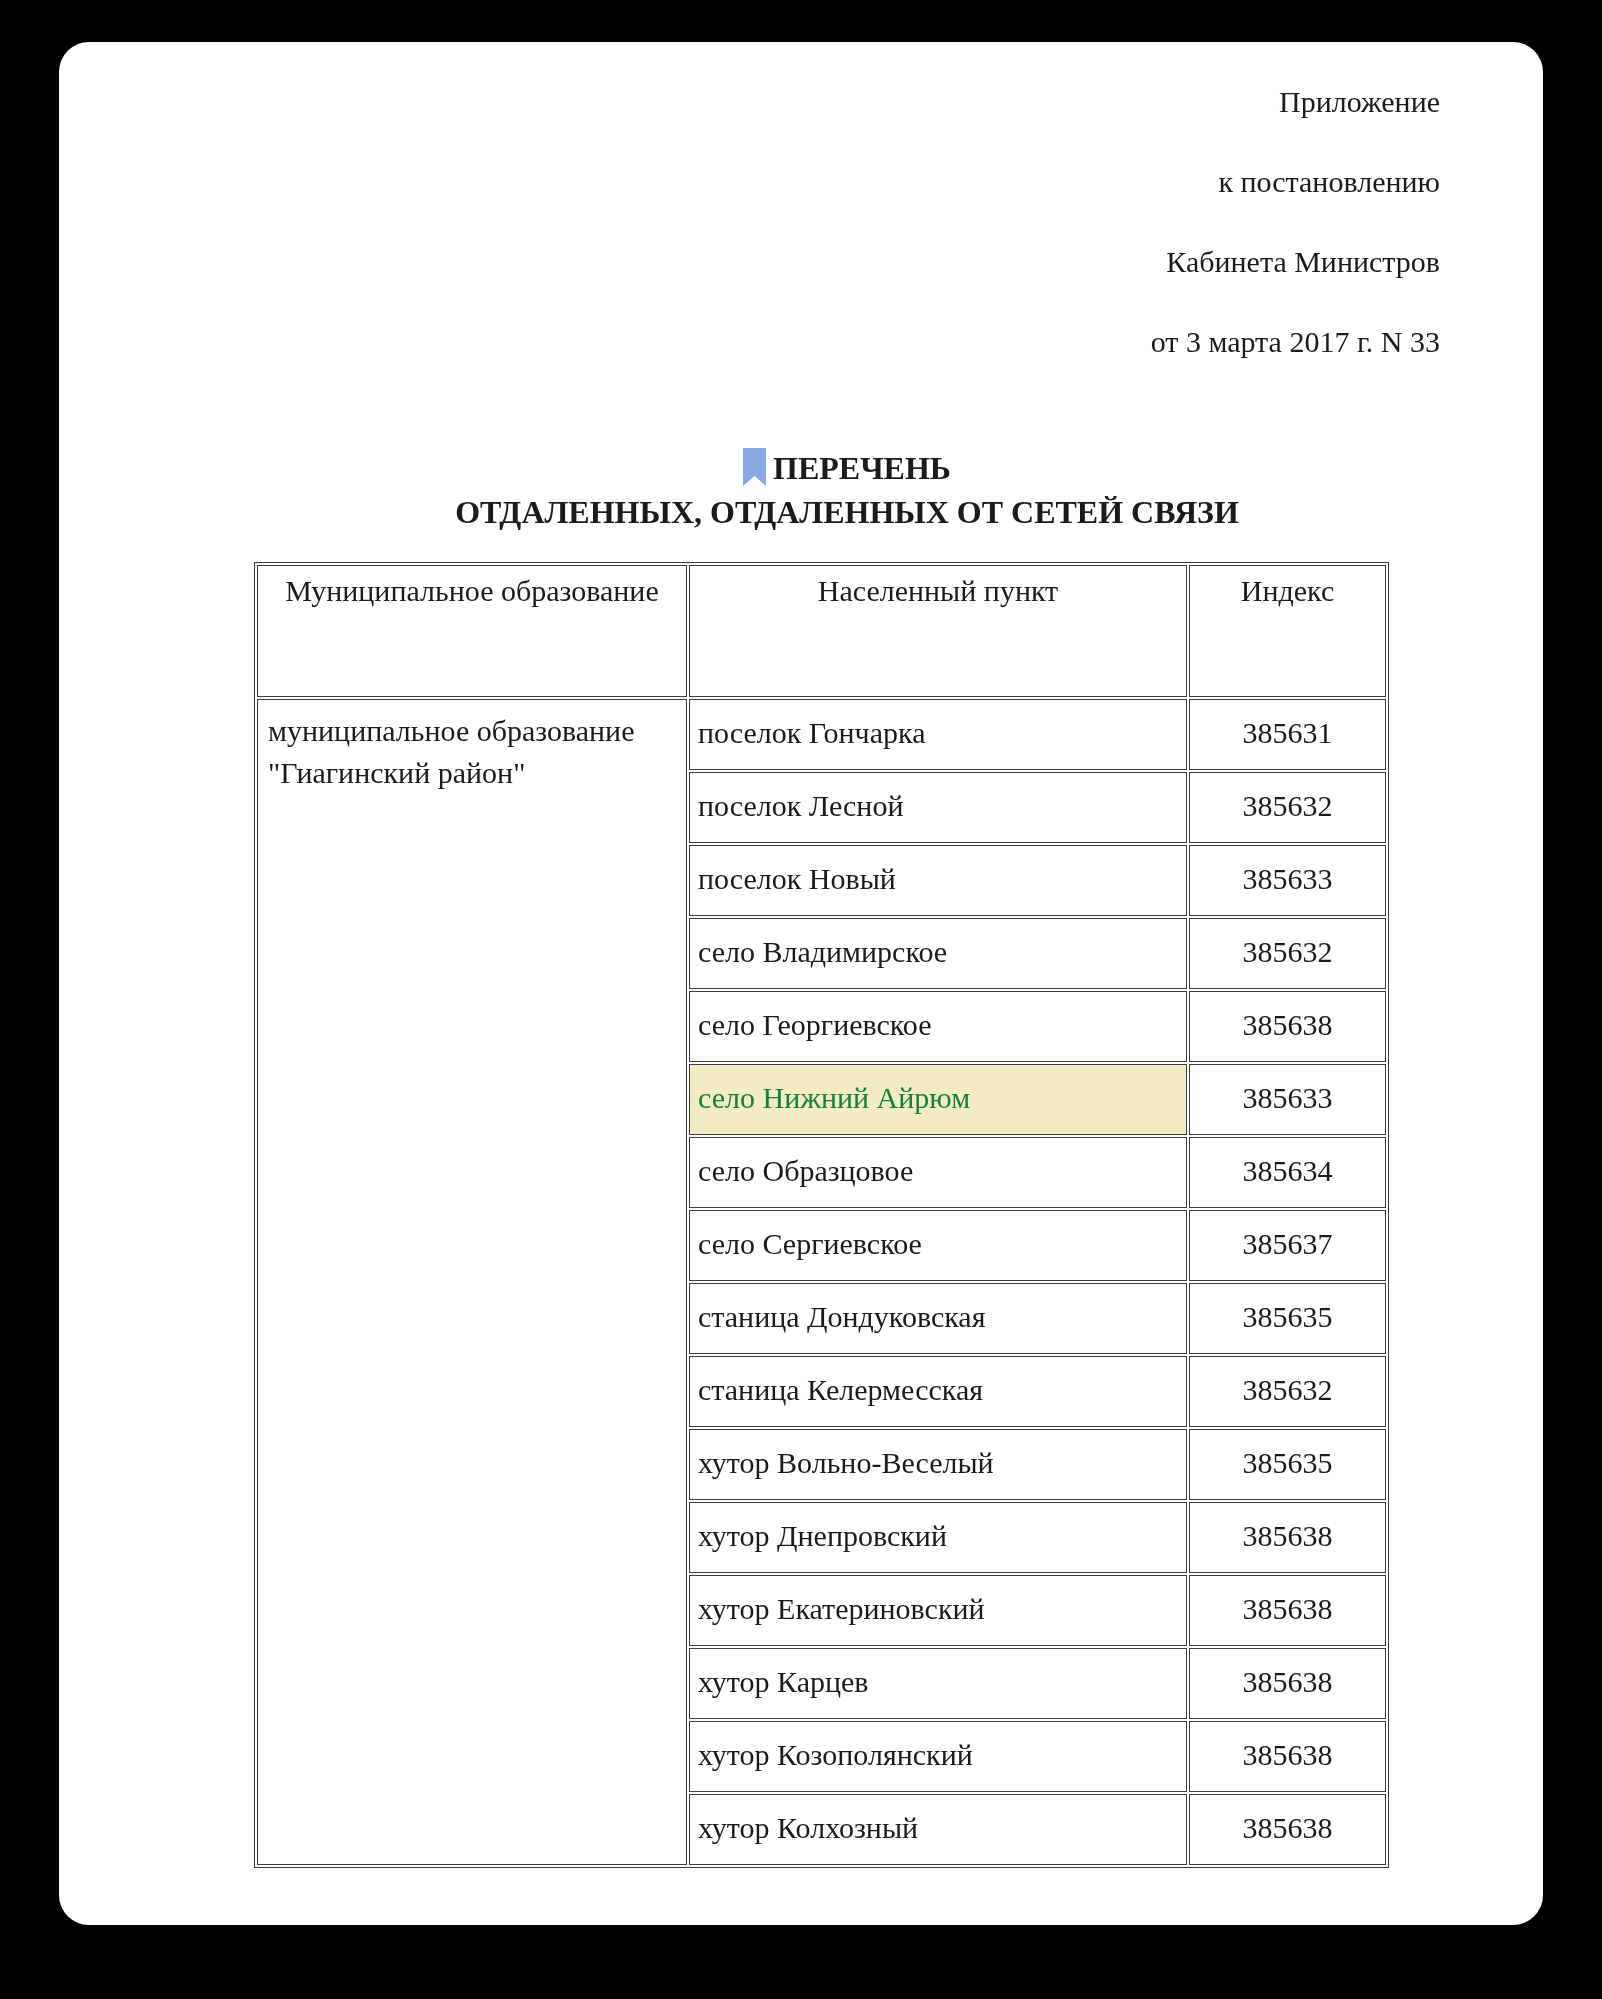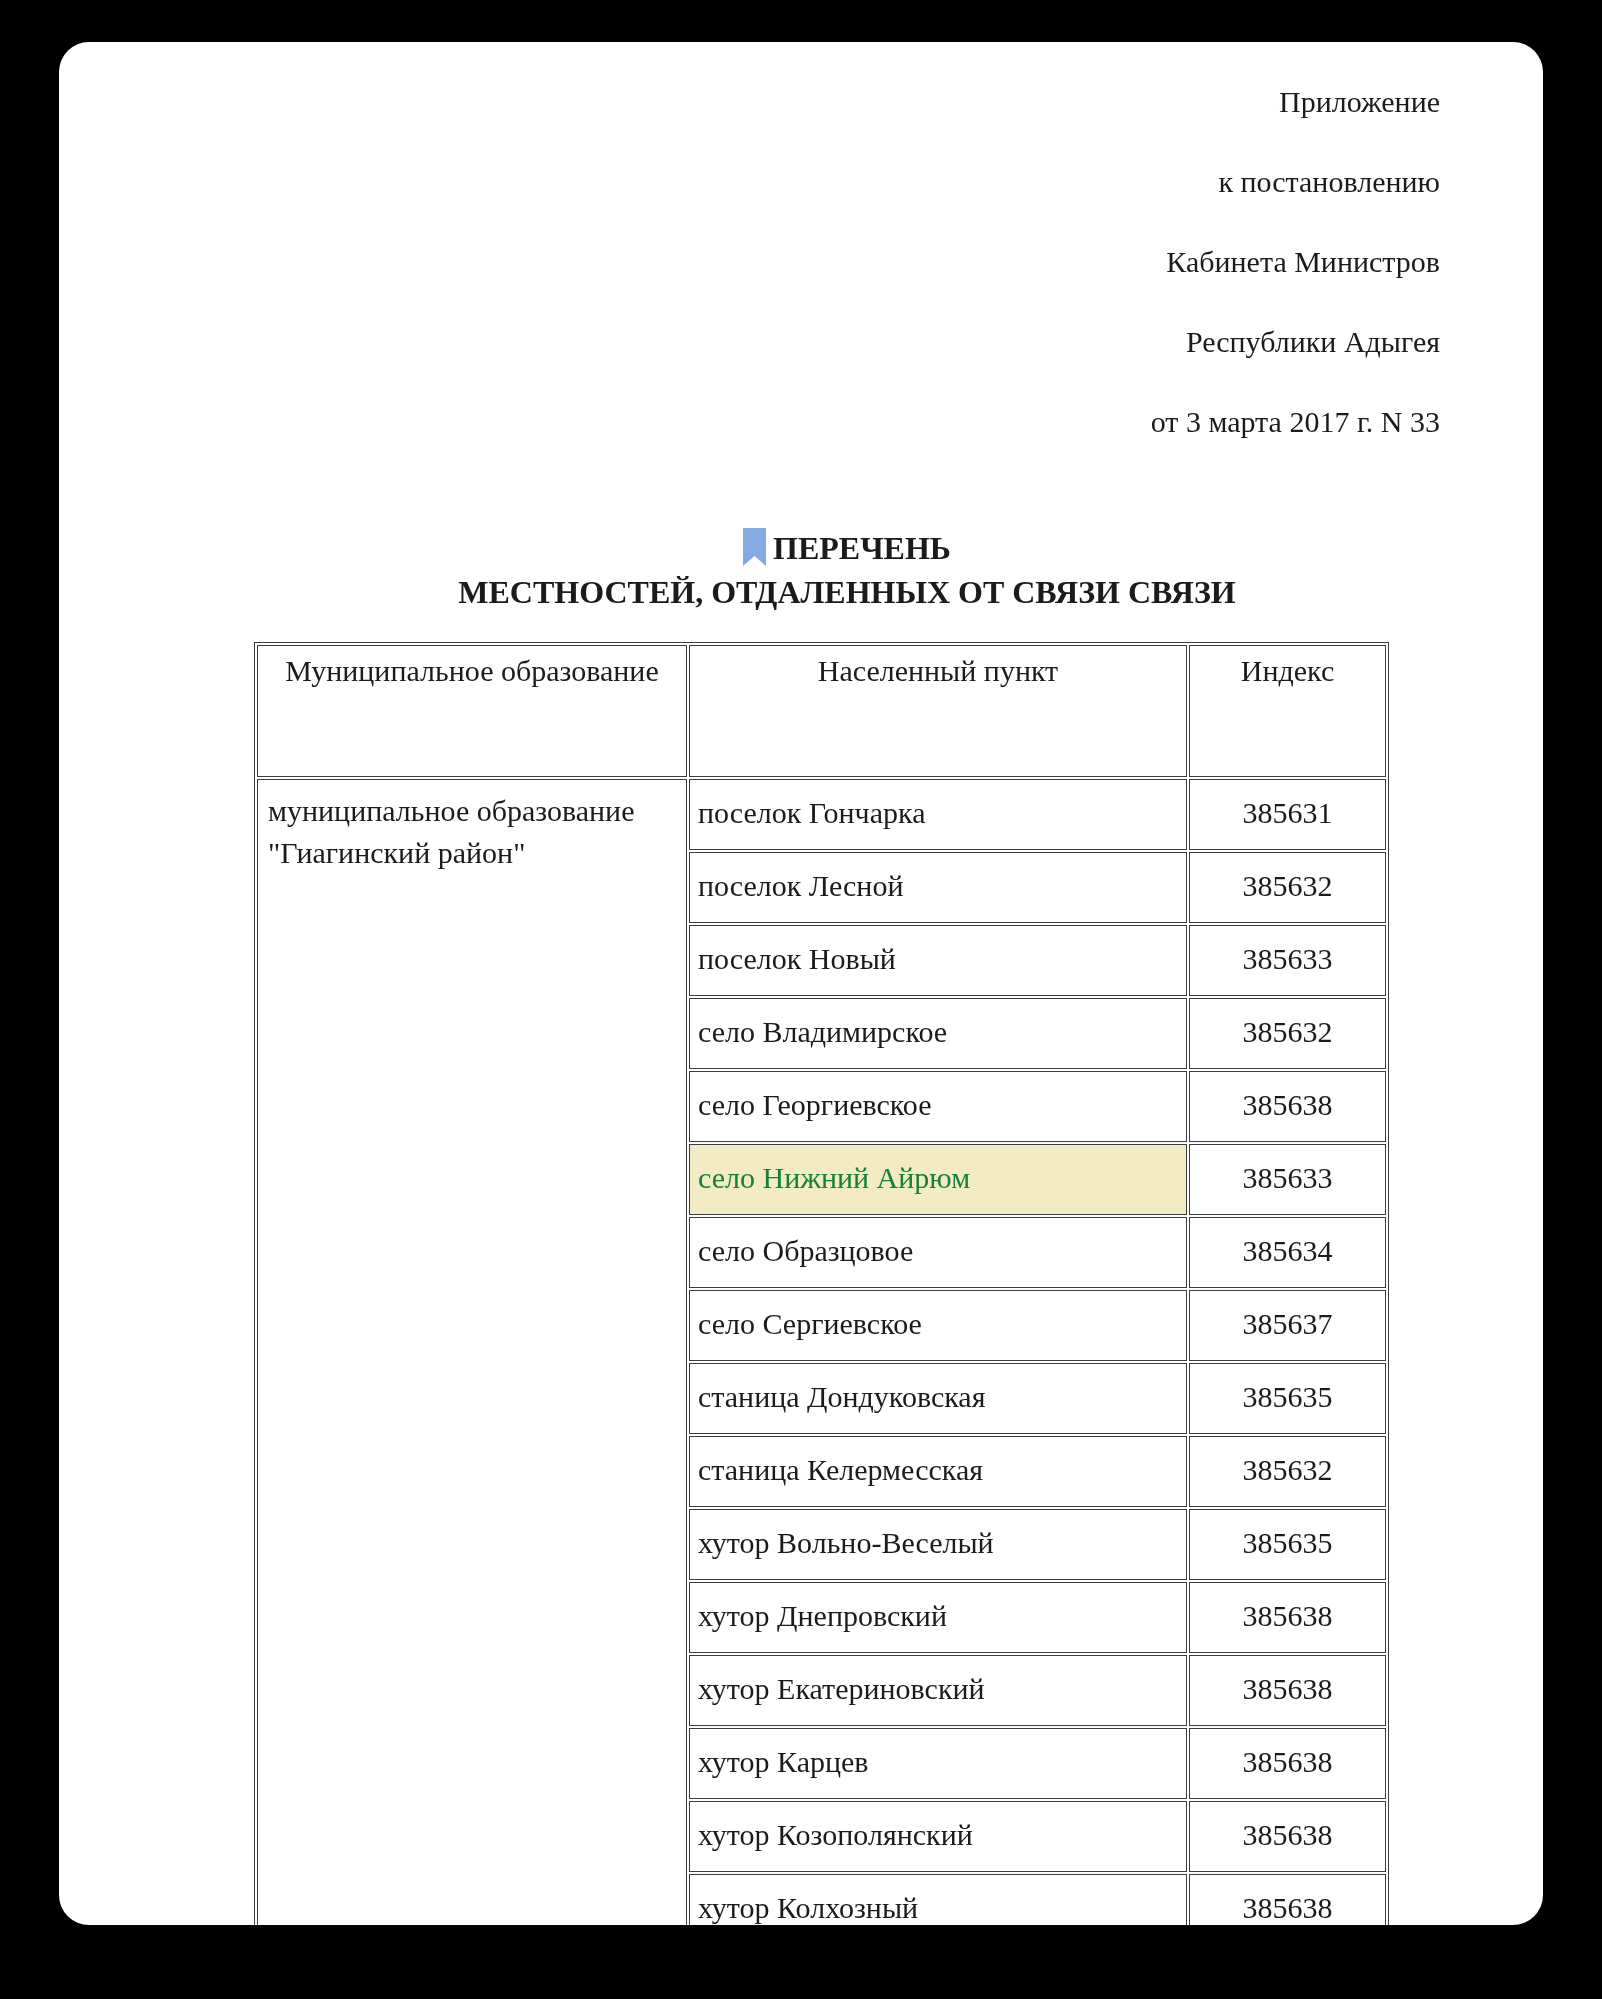--- a/index.html
+++ b/index.html
@@ -84,31 +84,30 @@
 </head>
 <body>
 
 <div class="page">
   <div class="content">
 
     <div class="doc-header">
       <div>Приложение</div>
       <div>к постановлению</div>
       <div>Кабинета Министров</div>
-      <div>Республики Адыгея</div>
       <div>от 3 марта 2017 г. N 33</div>
     </div>
 
     <div class="doc-title">
       <div class="t-line1">
         <span class="bookmark"><svg width="23" height="38" viewBox="0 0 23 38">
               <polygon id="bookmark-shape" points="0,0 23,0 23,38 11.5,28 0,38" fill="#87a9e1"></polygon>
             </svg></span><span>ПЕРЕЧЕНЬ</span>
       </div>
-      <div class="t-line2">МЕСТНОСТЕЙ, ОТДАЛЕННЫХ ОТ СВЯЗИ СВЯЗИ</div>
+      <div class="t-line2">ОТДАЛЕННЫХ, ОТДАЛЕННЫХ ОТ СЕТЕЙ СВЯЗИ</div>
     </div>
 
     <table class="doc-table">
       <colgroup>
           <col class="c1">
           <col class="c2">
           <col class="c3">
         </colgroup>
       <thead>
         <tr>

